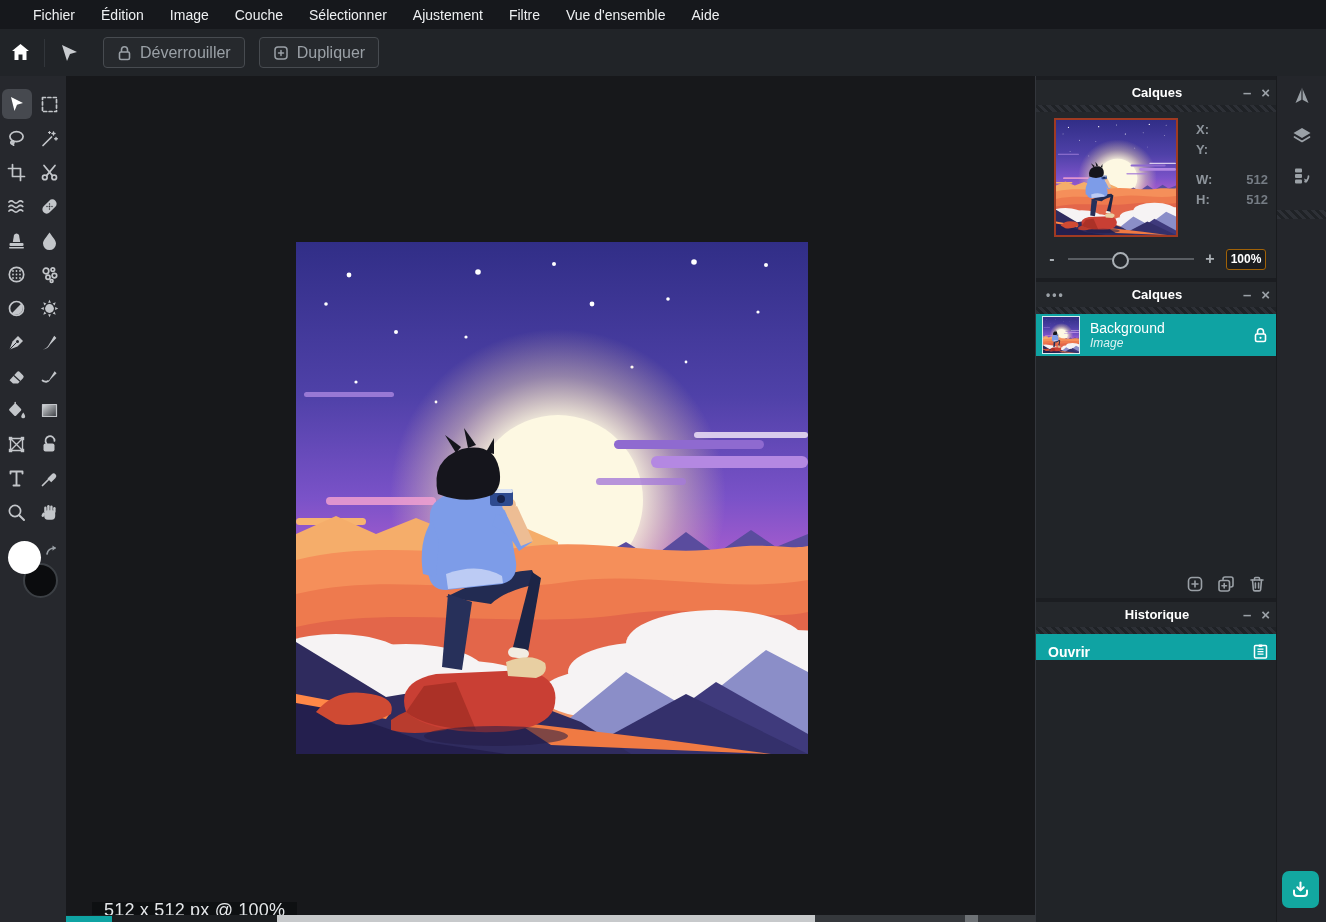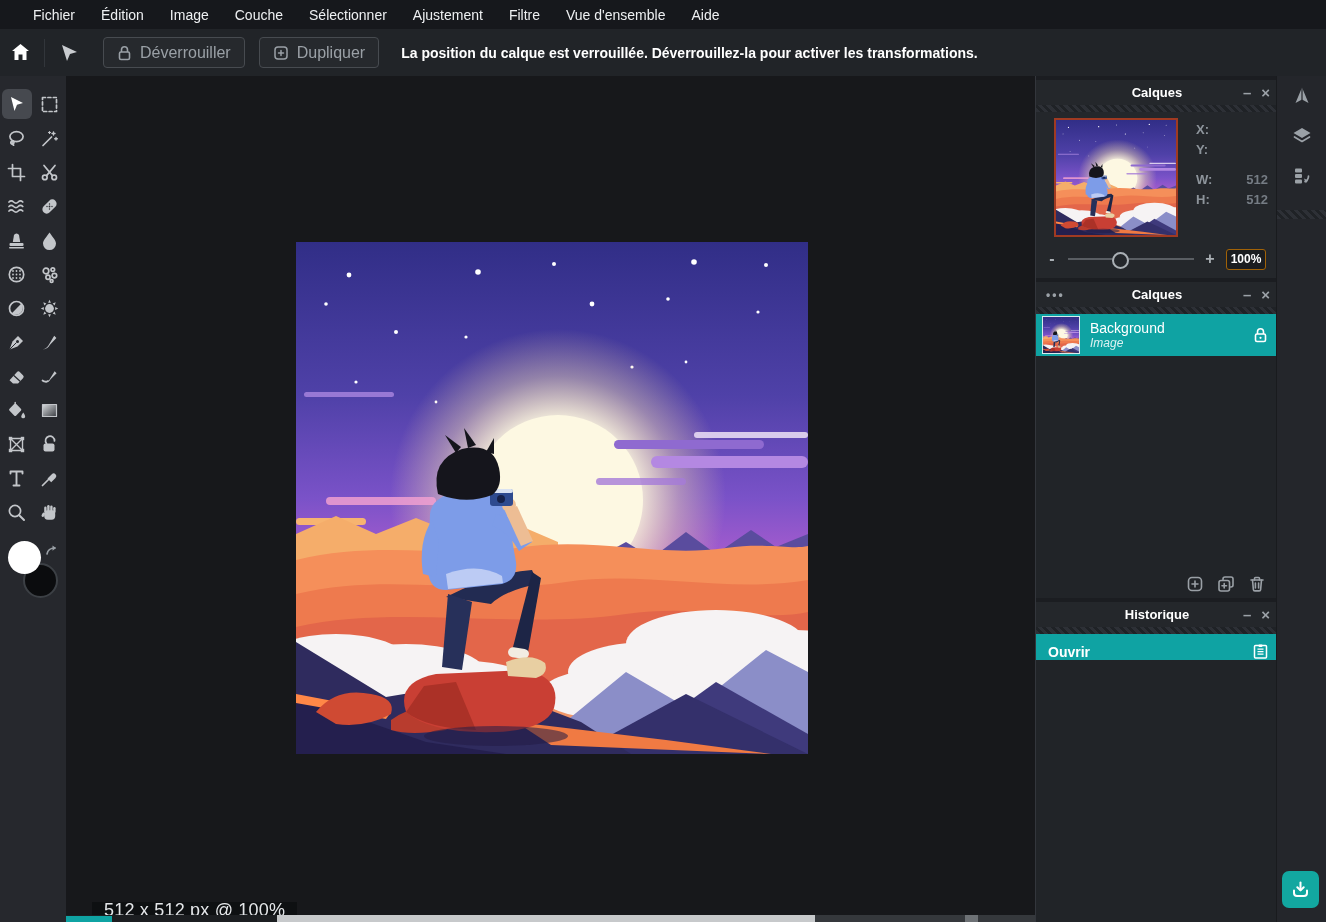--- a/index.html
+++ b/index.html
@@ -230,21 +230,20 @@
     </svg>
     <span>Déverrouiller</span>
   </div>
   <div class="tbtn">
     <svg width="16" height="16" viewBox="0 0 16 16">
       <rect x="2" y="2" width="12" height="12" rx="3" fill="none" stroke="#9aa0a6" stroke-width="1.5"></rect>
       <path d="M8 5.5 V10.5 M5.5 8 H10.5" stroke="#9aa0a6" stroke-width="1.5" stroke-linecap="round"></path>
     </svg>
     <span>Dupliquer</span>
   </div>
-  <div class="tb-msg">La position du calque est verrouillée. Déverrouillez-la pour activer les transformations.</div>
 </div>
 
 <div class="palette">
   <div class="tool sel">
     <svg width="21" height="21" viewBox="0 0 21 21">
         <path class="f" d="M5 3 L17 9 L11 10.8 L8.5 17 Z"></path>
       </svg>
   </div>
   <div class="tool">
     <svg width="21" height="21" viewBox="0 0 21 21">

